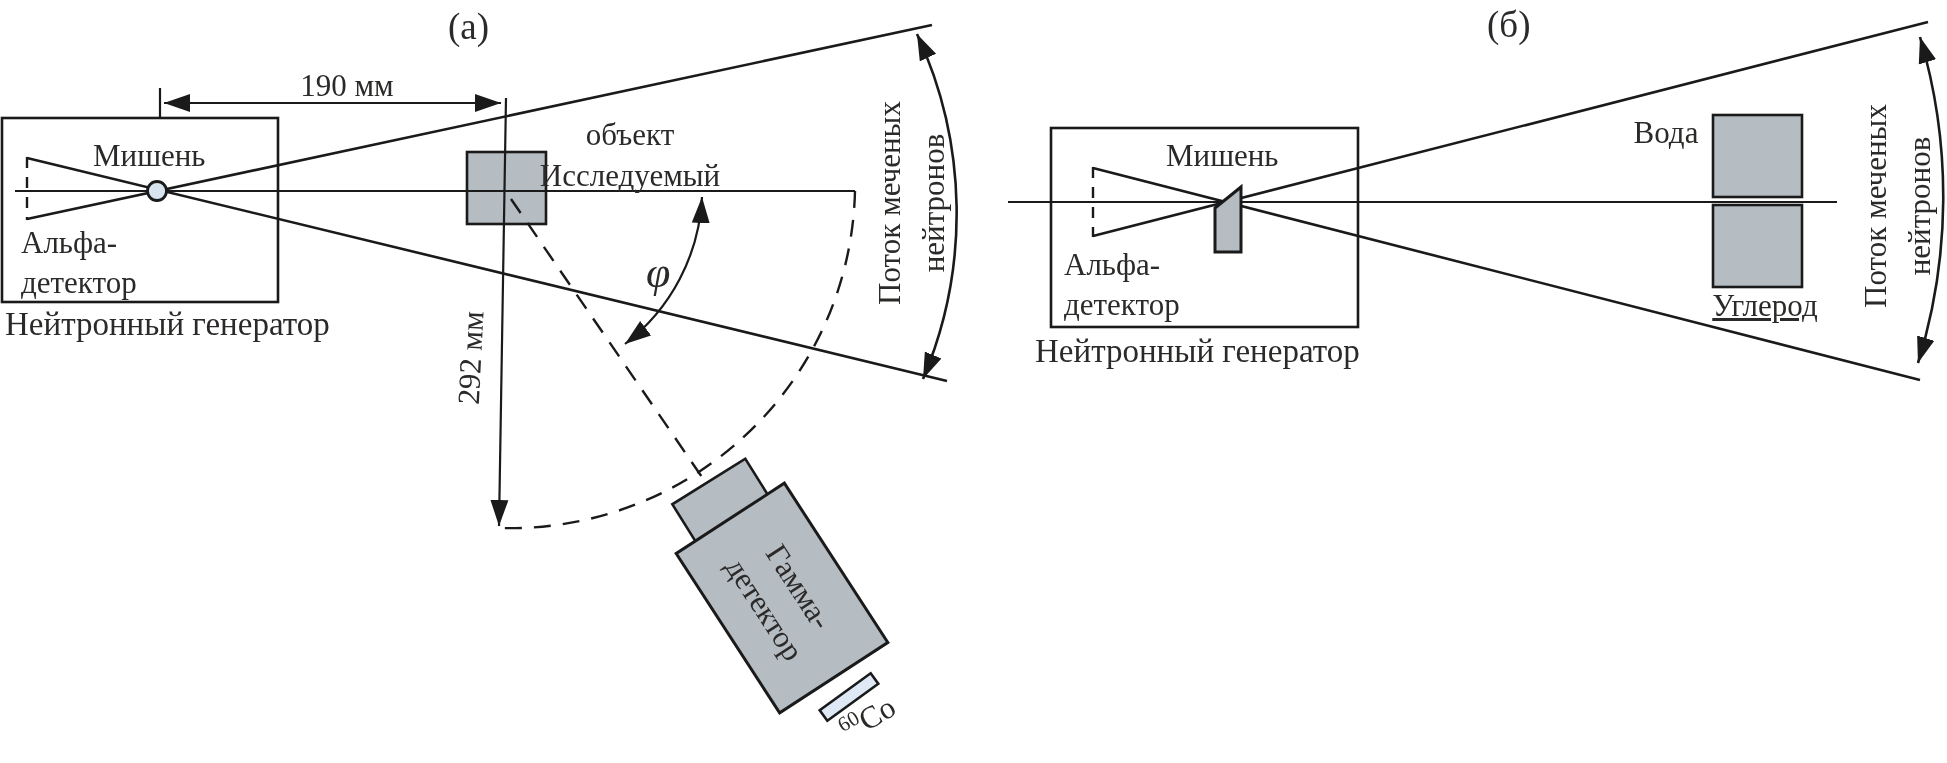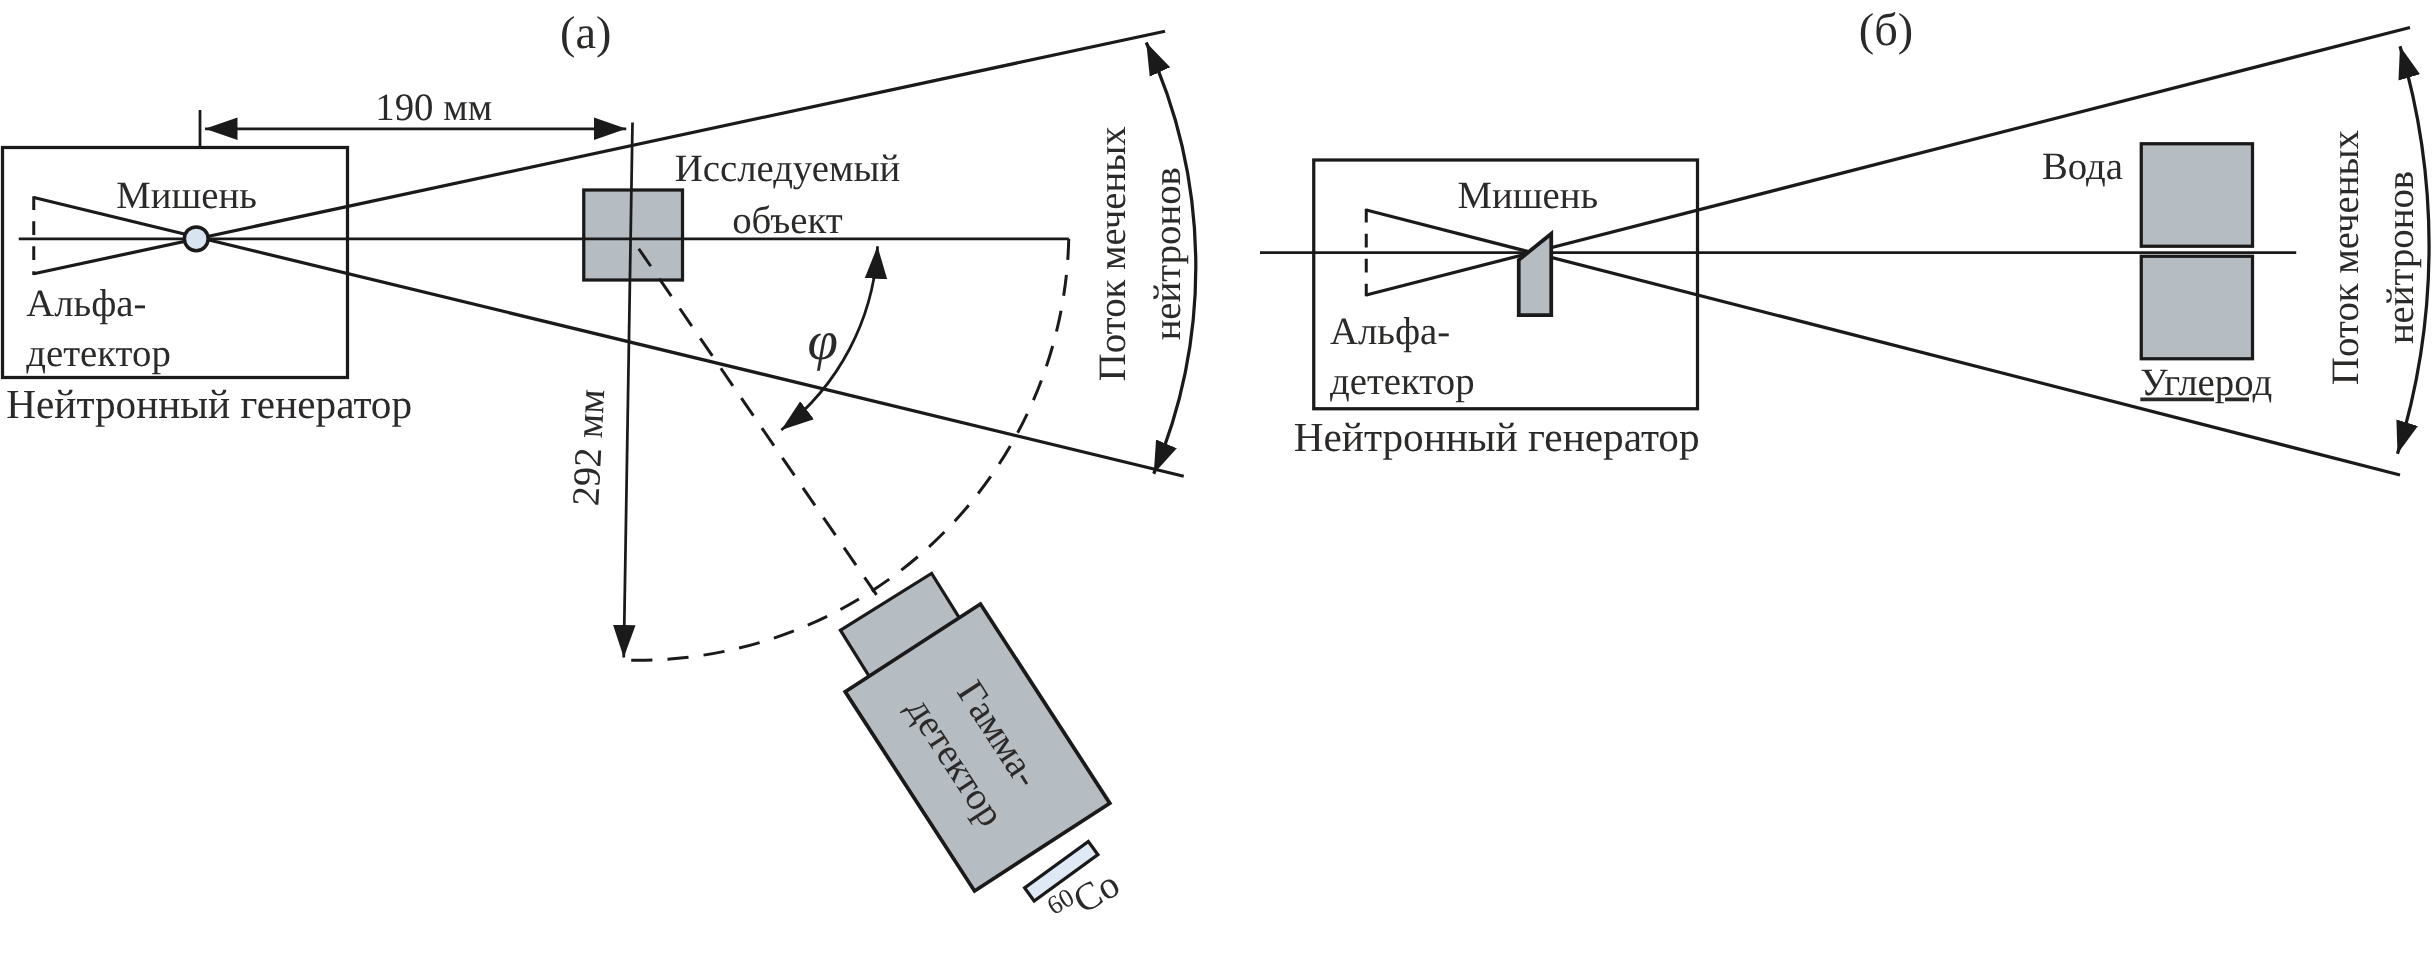--- a/index.html
+++ b/index.html
@@ -90,22 +90,22 @@
   <div class="lbl" style="left:93px;top:137px;">Мишень</div>
 
   <div class="lbl two-line" style="left:21px;top:223px;line-height:39.5px;">
     <span class="row">Альфа-</span>
     <span class="row">детектор</span>
   </div>
 
   <div class="lbl gen-label" style="left:5px;top:304px;">Нейтронный генератор</div>
 
   <div class="lbl two-line center" style="left:520px;top:114px;width:220px;">
+    <span class="row">объект</span>
     <span class="row">Исследуемый</span>
-    <span class="row">объект</span>
   </div>
 
   <div class="lbl phi" style="left:646px;top:246px;">φ</div>
 
   <div class="lbl center rot-292" style="left:409px;top:339px;width:124px;">292 мм</div>
 
   <div class="lbl flux center rot-90" style="left:782px;top:159px;">
     <span class="row">Поток меченых</span>
     <span class="row">нейтронов</span>
   </div>

